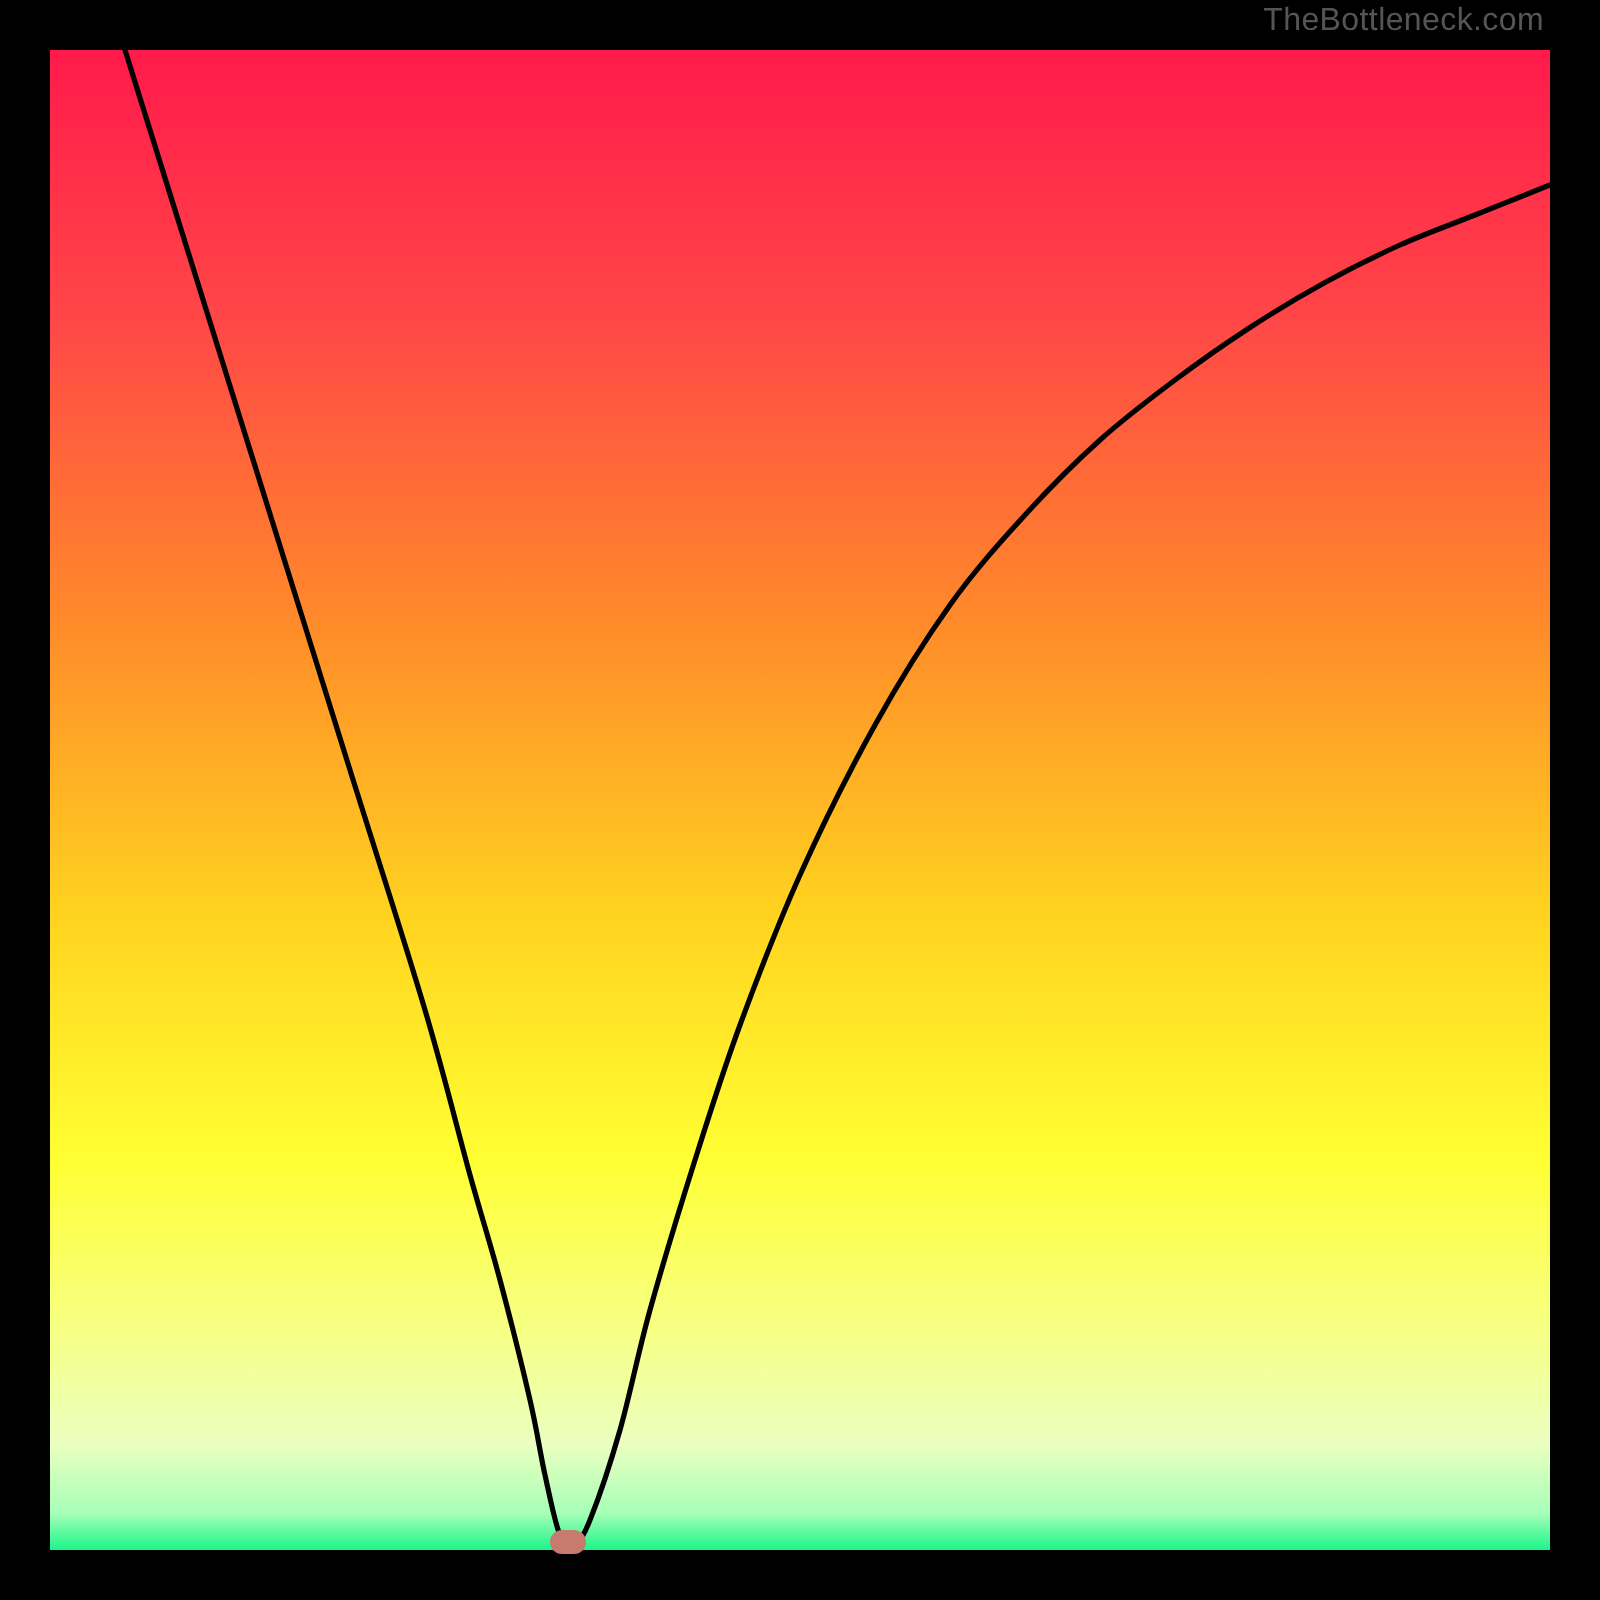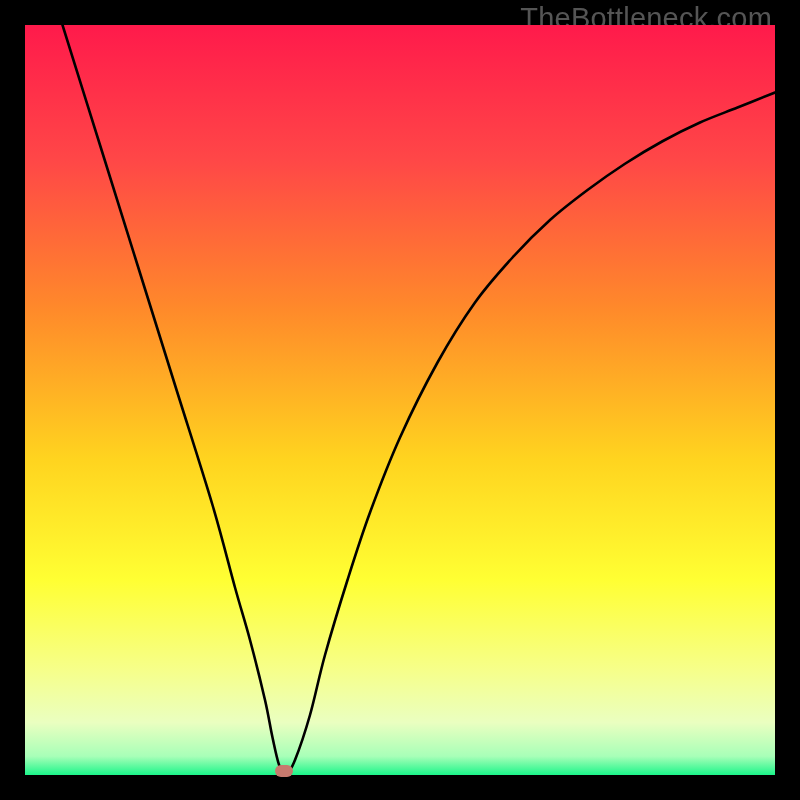--- a/index.html
+++ b/index.html
@@ -29,21 +29,21 @@
     left: 0;
     top: 0;
     width: 750px;
     height: 750px;
   }
   .watermark {
     position: absolute;
     top: 2px;
     right: 28px;
     color: #555;
-    font-size: 29px;
+    font-size: 16px;
     font-weight: 400;
     letter-spacing: 0.2px;
     user-select: none;
   }
   .marker {
     position: absolute;
     width: 18px;
     height: 12px;
     border-radius: 6px;
     background: #c77a6e;

